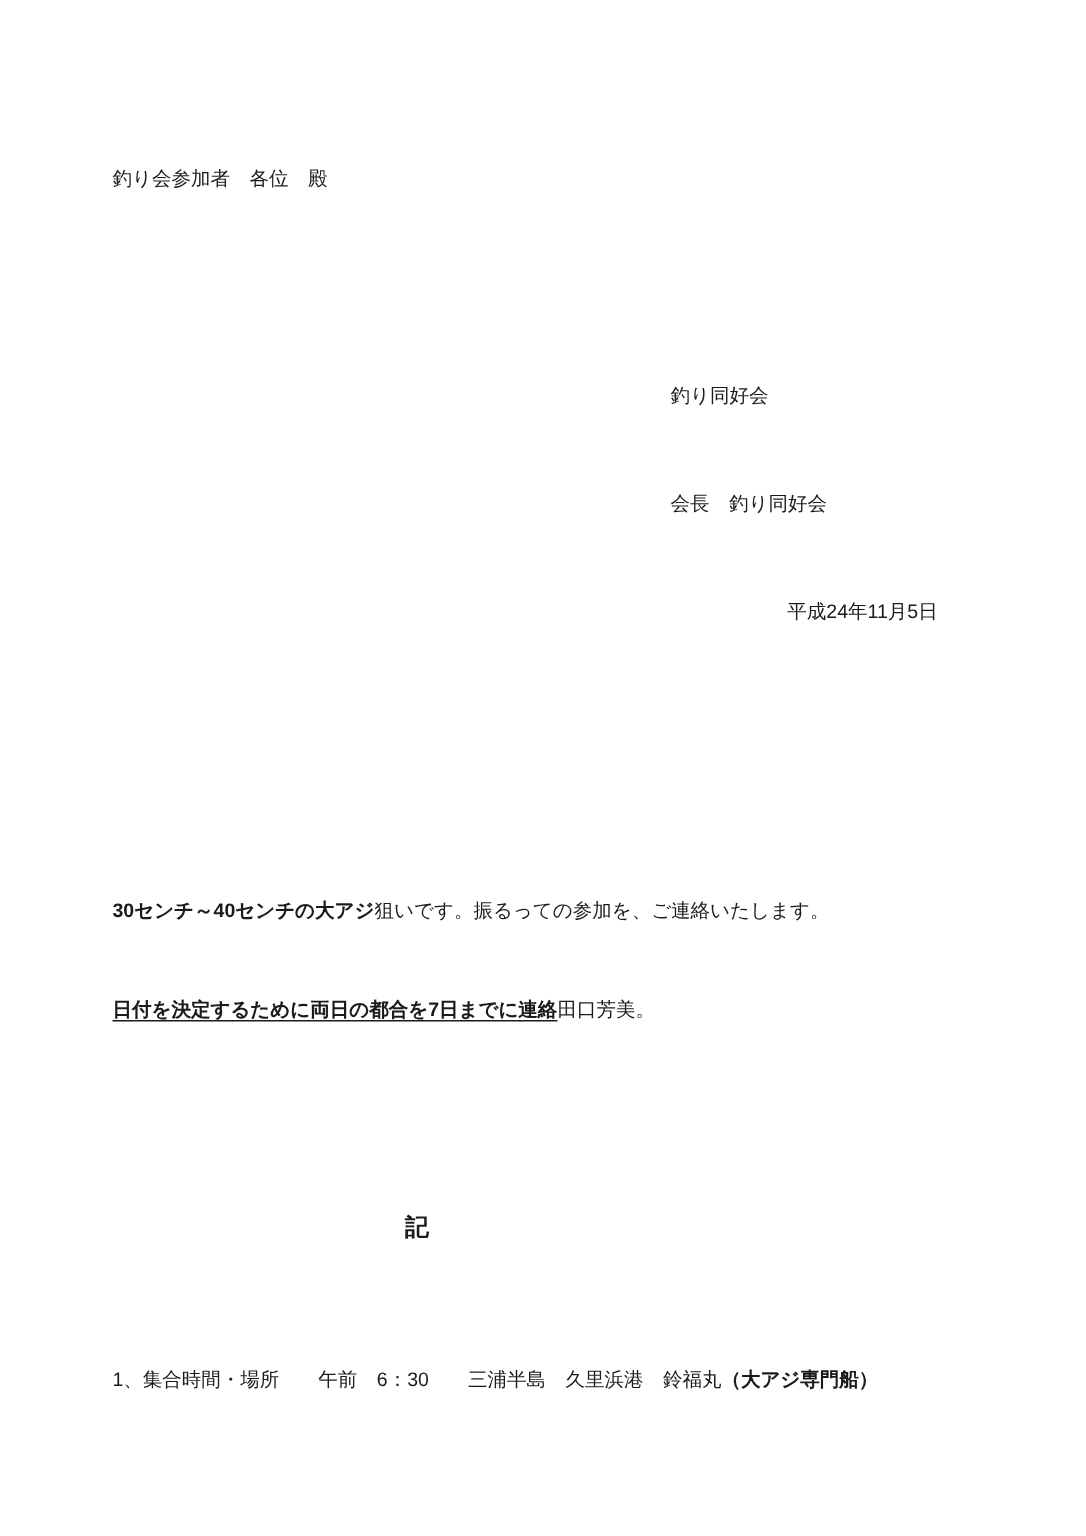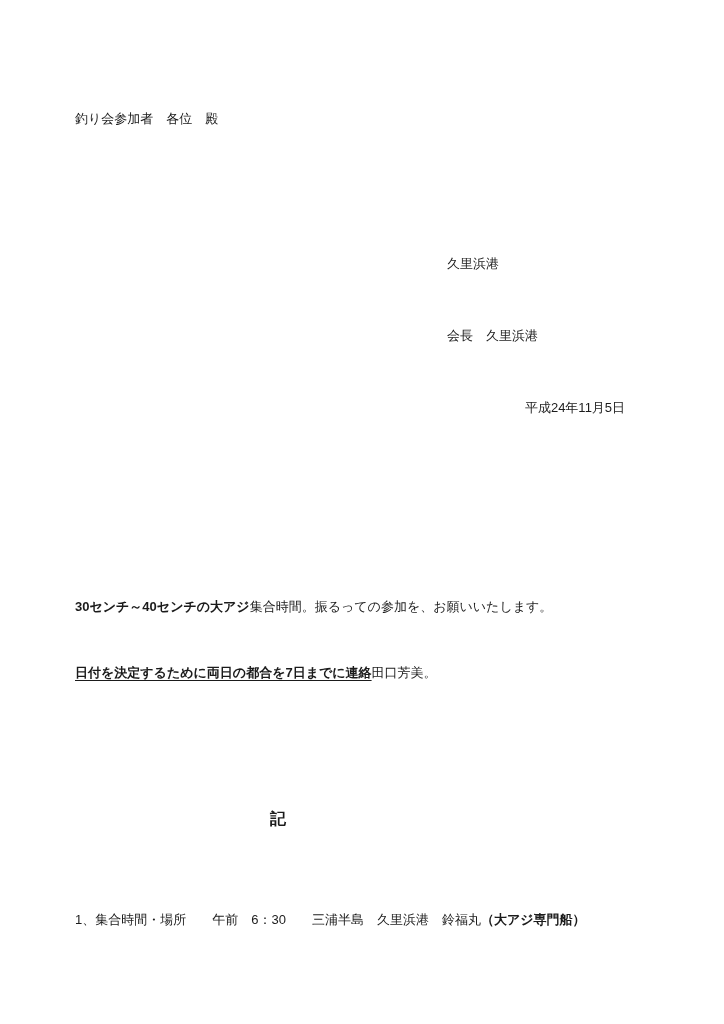--- a/index.html
+++ b/index.html
@@ -26,27 +26,27 @@
   .item1{margin-top:11px;}
 </style>
 </head>
 <body>
 
 <div class="doc">
 
   <div class="line">釣り会参加者　各位　殿</div>
 
   <div class="sender">
-    <div class="line">久里浜港</div>
-    <div class="line">会長　久里浜港</div>
+    <div class="line">釣り同好会</div>
+    <div class="line">会長　釣り同好会</div>
     <div class="line date">平成24年11月5日</div>
   </div>
 
   <div class="intro">
-    <div class="line"><span class="b">30センチ～40センチの大アジ</span><span>集合時間。振るっての参加を、お願いいたします。</span></div>
+    <div class="line"><span class="b">30センチ～40センチの大アジ</span><span>狙いです。振るっての参加を、ご連絡いたします。</span></div>
     <div class="line"><span class="b u">日付を決定するために両日の都合を7日までに連絡</span><span>田口芳美。</span></div>
   </div>
 
   <div class="kih">記</div>
 
   <div class="line item1"><span>1、集合時間・場所　　午前　6：30　　三浦半島　久里浜港　鈴福丸</span><span class="b">（大アジ専門船）</span></div>
 
   
 
   

